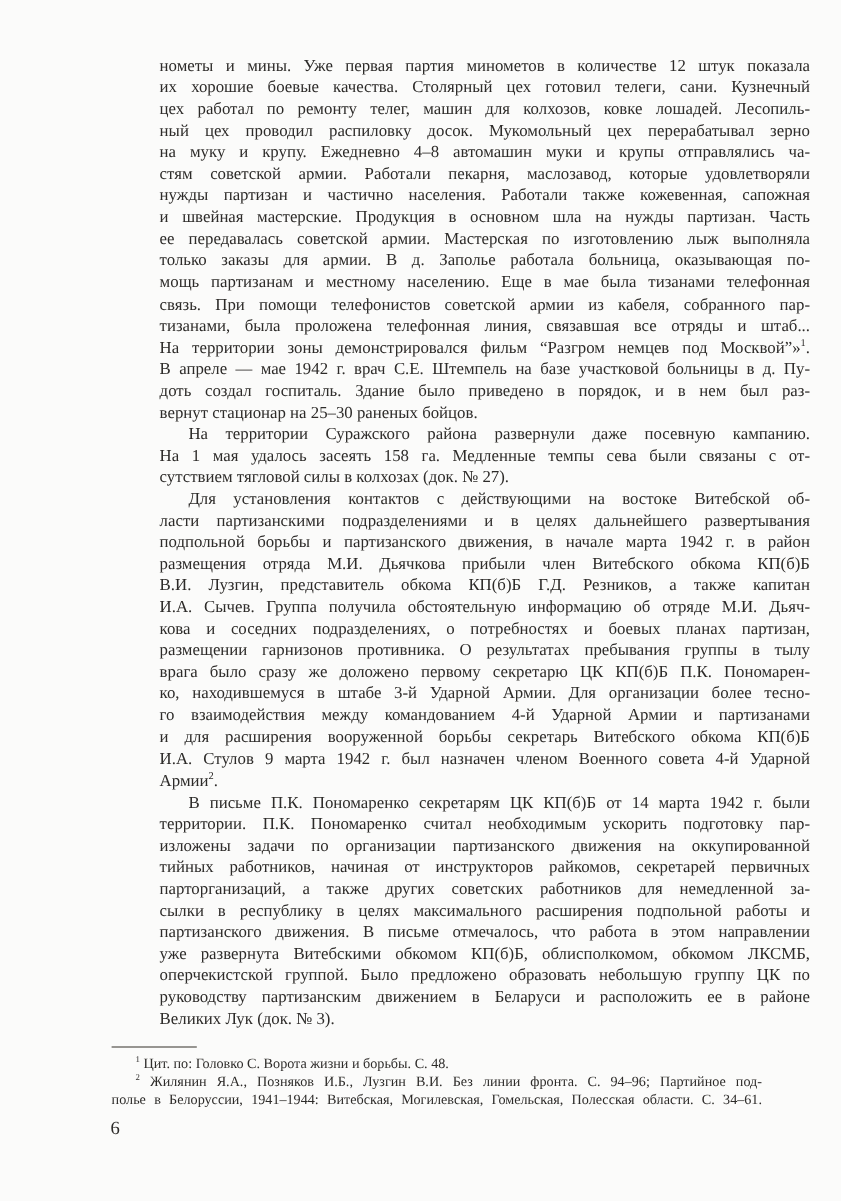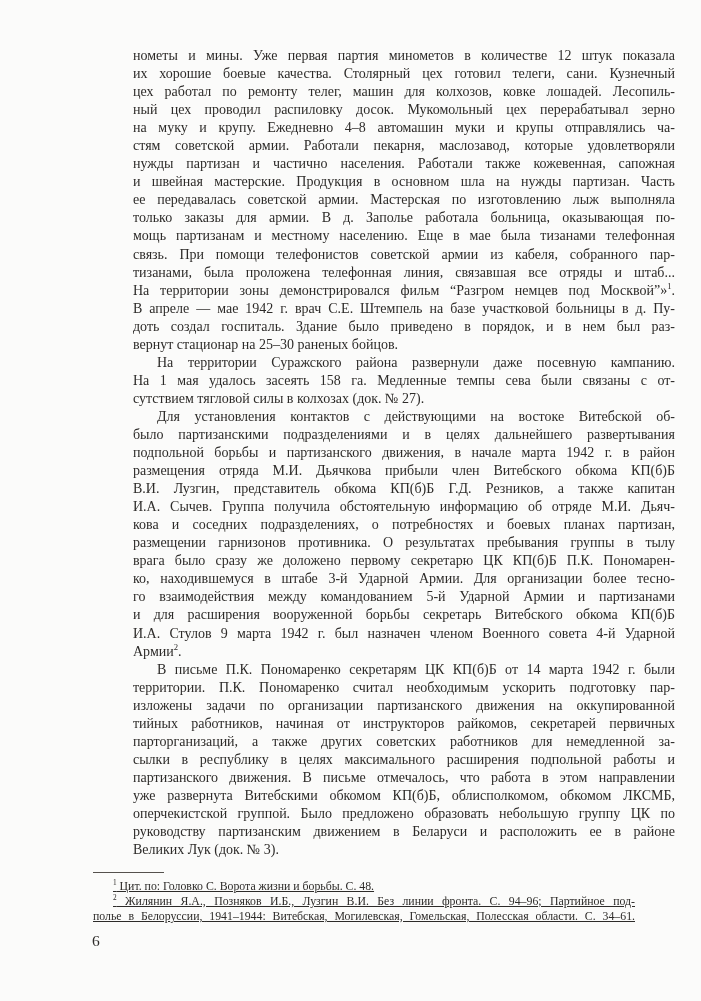--- a/index.html
+++ b/index.html
@@ -40,21 +40,20 @@
     top: 872px;
     width: 71px;
     height: 1px;
     background: #55514d;
   }
   .footnotes {
     position: absolute;
     left: 93px;
     top: 879px;
     width: 542px;
-    text-decoration: underline;
   }
   .footnotes .line {
     font-size: 11.8px;
     line-height: 14.8px;
     height: 14.8px;
     text-align: justify;
     text-align-last: justify;
   }
   .footnotes .line.indent { text-indent: 20px; }
   .footnotes .line.last { text-align-last: left; }
@@ -85,30 +84,30 @@
       <div class="line">связь. При помощи телефонистов советской армии из кабеля, собранного пар-</div>
       <div class="line">тизанами, была проложена телефонная линия, связавшая все отряды и штаб...</div>
       <div class="line">На территории зоны демонстрировался фильм “Разгром немцев под Москвой”»<sup>1</sup>.</div>
       <div class="line">В апреле — мае 1942 г. врач С.Е. Штемпель на базе участковой больницы в д. Пу-</div>
       <div class="line">доть создал госпиталь. Здание было приведено в порядок, и в нем был раз-</div>
       <div class="line last">вернут стационар на 25–30 раненых бойцов.</div>
       <div class="line indent">На территории Суражского района развернули даже посевную кампанию.</div>
       <div class="line">На 1 мая удалось засеять 158 га. Медленные темпы сева были связаны с от-</div>
       <div class="line last">сутствием тягловой силы в колхозах (док. № 27).</div>
       <div class="line indent">Для установления контактов с действующими на востоке Витебской об-</div>
-      <div class="line">было партизанскими подразделениями и в целях дальнейшего развертывания</div>
+      <div class="line">ласти партизанскими подразделениями и в целях дальнейшего развертывания</div>
       <div class="line">подпольной борьбы и партизанского движения, в начале марта 1942 г. в район</div>
       <div class="line">размещения отряда М.И. Дьячкова прибыли член Витебского обкома КП(б)Б</div>
       <div class="line">В.И. Лузгин, представитель обкома КП(б)Б Г.Д. Резников, а также капитан</div>
       <div class="line">И.А. Сычев. Группа получила обстоятельную информацию об отряде М.И. Дьяч-</div>
       <div class="line">кова и соседних подразделениях, о потребностях и боевых планах партизан,</div>
       <div class="line">размещении гарнизонов противника. О результатах пребывания группы в тылу</div>
       <div class="line">врага было сразу же доложено первому секретарю ЦК КП(б)Б П.К. Пономарен-</div>
       <div class="line">ко, находившемуся в штабе 3-й Ударной Армии. Для организации более тесно-</div>
-      <div class="line">го взаимодействия между командованием 5-й Ударной Армии и партизанами</div>
+      <div class="line">го взаимодействия между командованием 4-й Ударной Армии и партизанами</div>
       <div class="line">и для расширения вооруженной борьбы секретарь Витебского обкома КП(б)Б</div>
       <div class="line">И.А. Стулов 9 марта 1942 г. был назначен членом Военного совета 4-й Ударной</div>
       <div class="line last">Армии<sup>2</sup>.</div>
       <div class="line indent">В письме П.К. Пономаренко секретарям ЦК КП(б)Б от 14 марта 1942 г. были</div>
       <div class="line">территории. П.К. Пономаренко считал необходимым ускорить подготовку пар-</div>
       <div class="line">изложены задачи по организации партизанского движения на оккупированной</div>
       <div class="line">тийных работников, начиная от инструкторов райкомов, секретарей первичных</div>
       <div class="line">парторганизаций, а также других советских работников для немедленной за-</div>
       <div class="line">сылки в республику в целях максимального расширения подпольной работы и</div>
       <div class="line">партизанского движения. В письме отмечалось, что работа в этом направлении</div>

